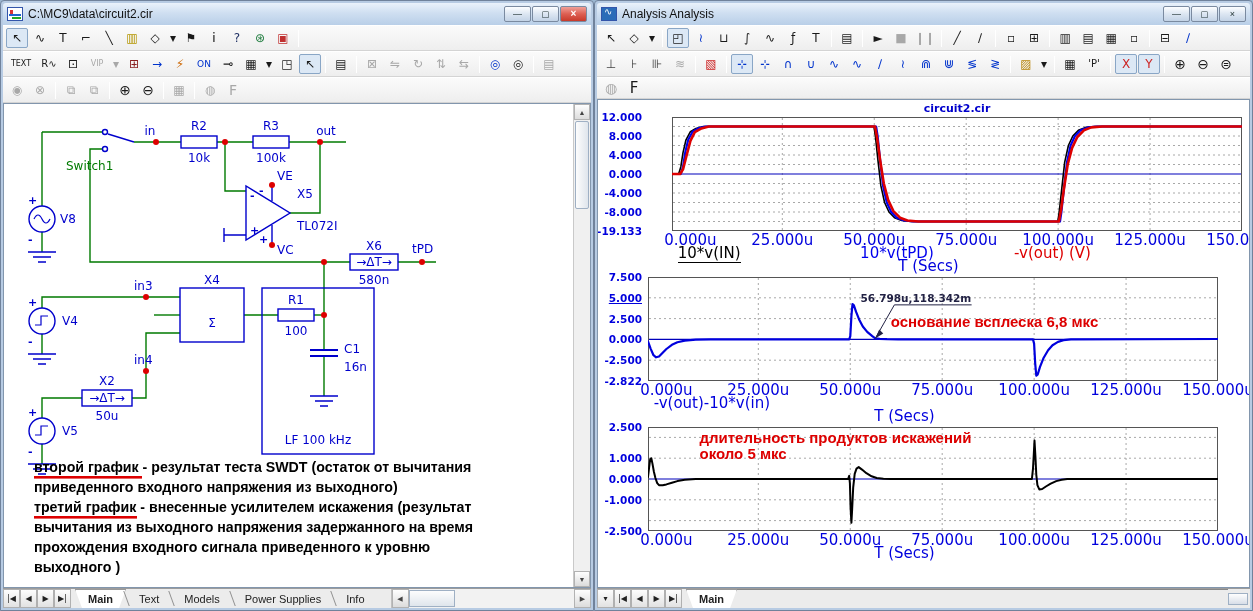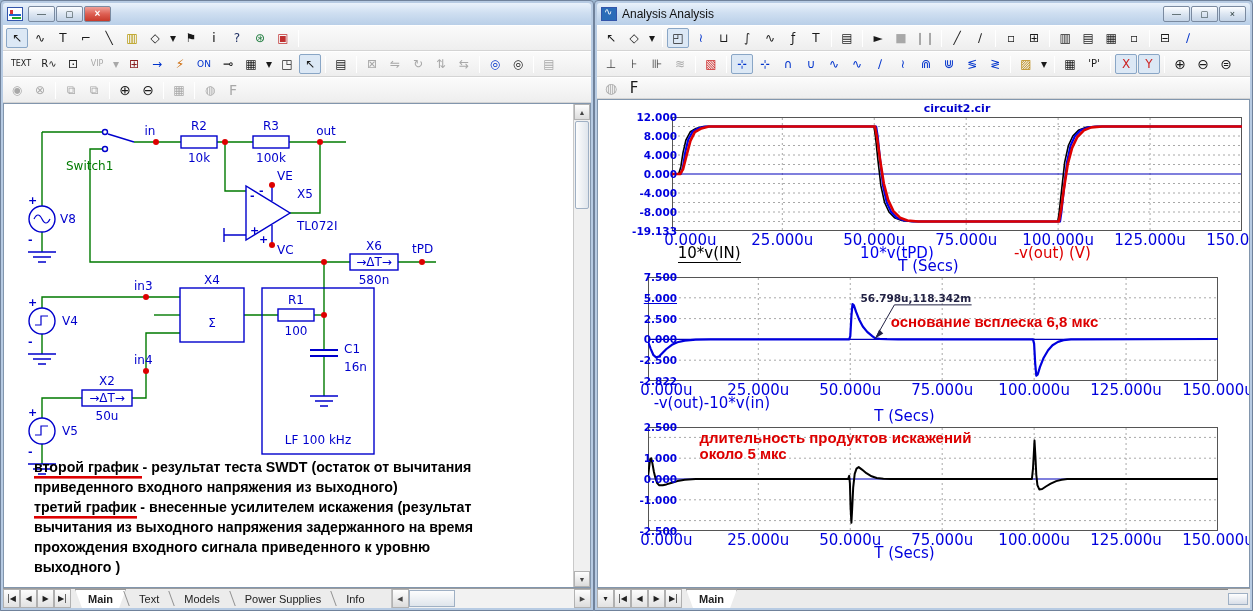--- a/index.html
+++ b/index.html
@@ -54,21 +54,21 @@
   .htrack{flex:1;}
   .grip{width:20px;height:12px;align-self:center;margin-left:auto;margin-right:2px;background:linear-gradient(#fefefe,#d8dee8);border:1px solid #9fb0c4;}
   .tab-fill{flex:1;border-bottom:1px solid #888;height:1px;align-self:flex-start;margin-top:0;}
   
   .plots{flex:1;background:#fff;border:1px solid #8296ad;overflow:hidden;padding-top:2px;position:relative;}
   .plot-block{position:relative;margin-top:6px;}
   .plot-block:first-child{margin-top:0;margin-left:24px;}
   .plot-title{text-align:center;width:570px;margin-left:50px;font-size:11px;font-weight:bold;color:#0000cc;height:15px;
      font-family:"DejaVu Sans",sans-serif;}
   .plot-wrap{position:relative;margin-left:50px;}
-  .ylab{position:absolute;right:572px;width:46px;text-align:right;font-size:10.5px;font-weight:bold;color:#0000dd;
+  .ylab{position:absolute;right:607px;width:46px;text-align:right;font-size:10.5px;font-weight:bold;color:#0000dd;
      font-family:"DejaVu Sans",sans-serif;white-space:nowrap;}
   .xticks,.legend,.xlabel-row{position:relative;height:13px;font-size:15px;font-weight:normal;
      font-family:"DejaVu Sans",sans-serif;}
   .xticks span{position:absolute;transform:translateX(-50%);color:#0000dd;white-space:nowrap;}
   .legend span{position:absolute;white-space:nowrap;}
   .xlabel-row{height:14px;}
   .xlabel-row span{position:absolute;transform:translateX(-50%);color:#0000dd;}
   .plot-svg{display:block;}
   .plot-note{fill:#dd0000;font-weight:bold;font-size:15px;font-family:"Liberation Sans",sans-serif;}
   .anno-text{fill:#222244;font-size:10.5px;font-weight:bold;font-family:"DejaVu Sans",sans-serif;}
@@ -79,20 +79,21 @@
   .ssign{font-family:"DejaVu Sans",sans-serif;font-size:11px;font-weight:bold;fill:#0000cc;}
 </style>
 </head>
 <body>
 
 <div class="screen">
 
   <section class="window left">
     <div class="titlebar">
       <span class="app-icon schem"></span>
+      <span class="title">C:\MC9\data\circuit2.cir</span>
       <span class="winbtns">
         <button class="wb">—</button>
         <button class="wb">▢</button>
         <button class="wb close-red">×</button>
       </span>
     </div>
     <div class="toolbar">
         <button class="tbtn pressed">↖</button>
         <button class="tbtn">∿</button>
         <button class="tbtn">T</button>

